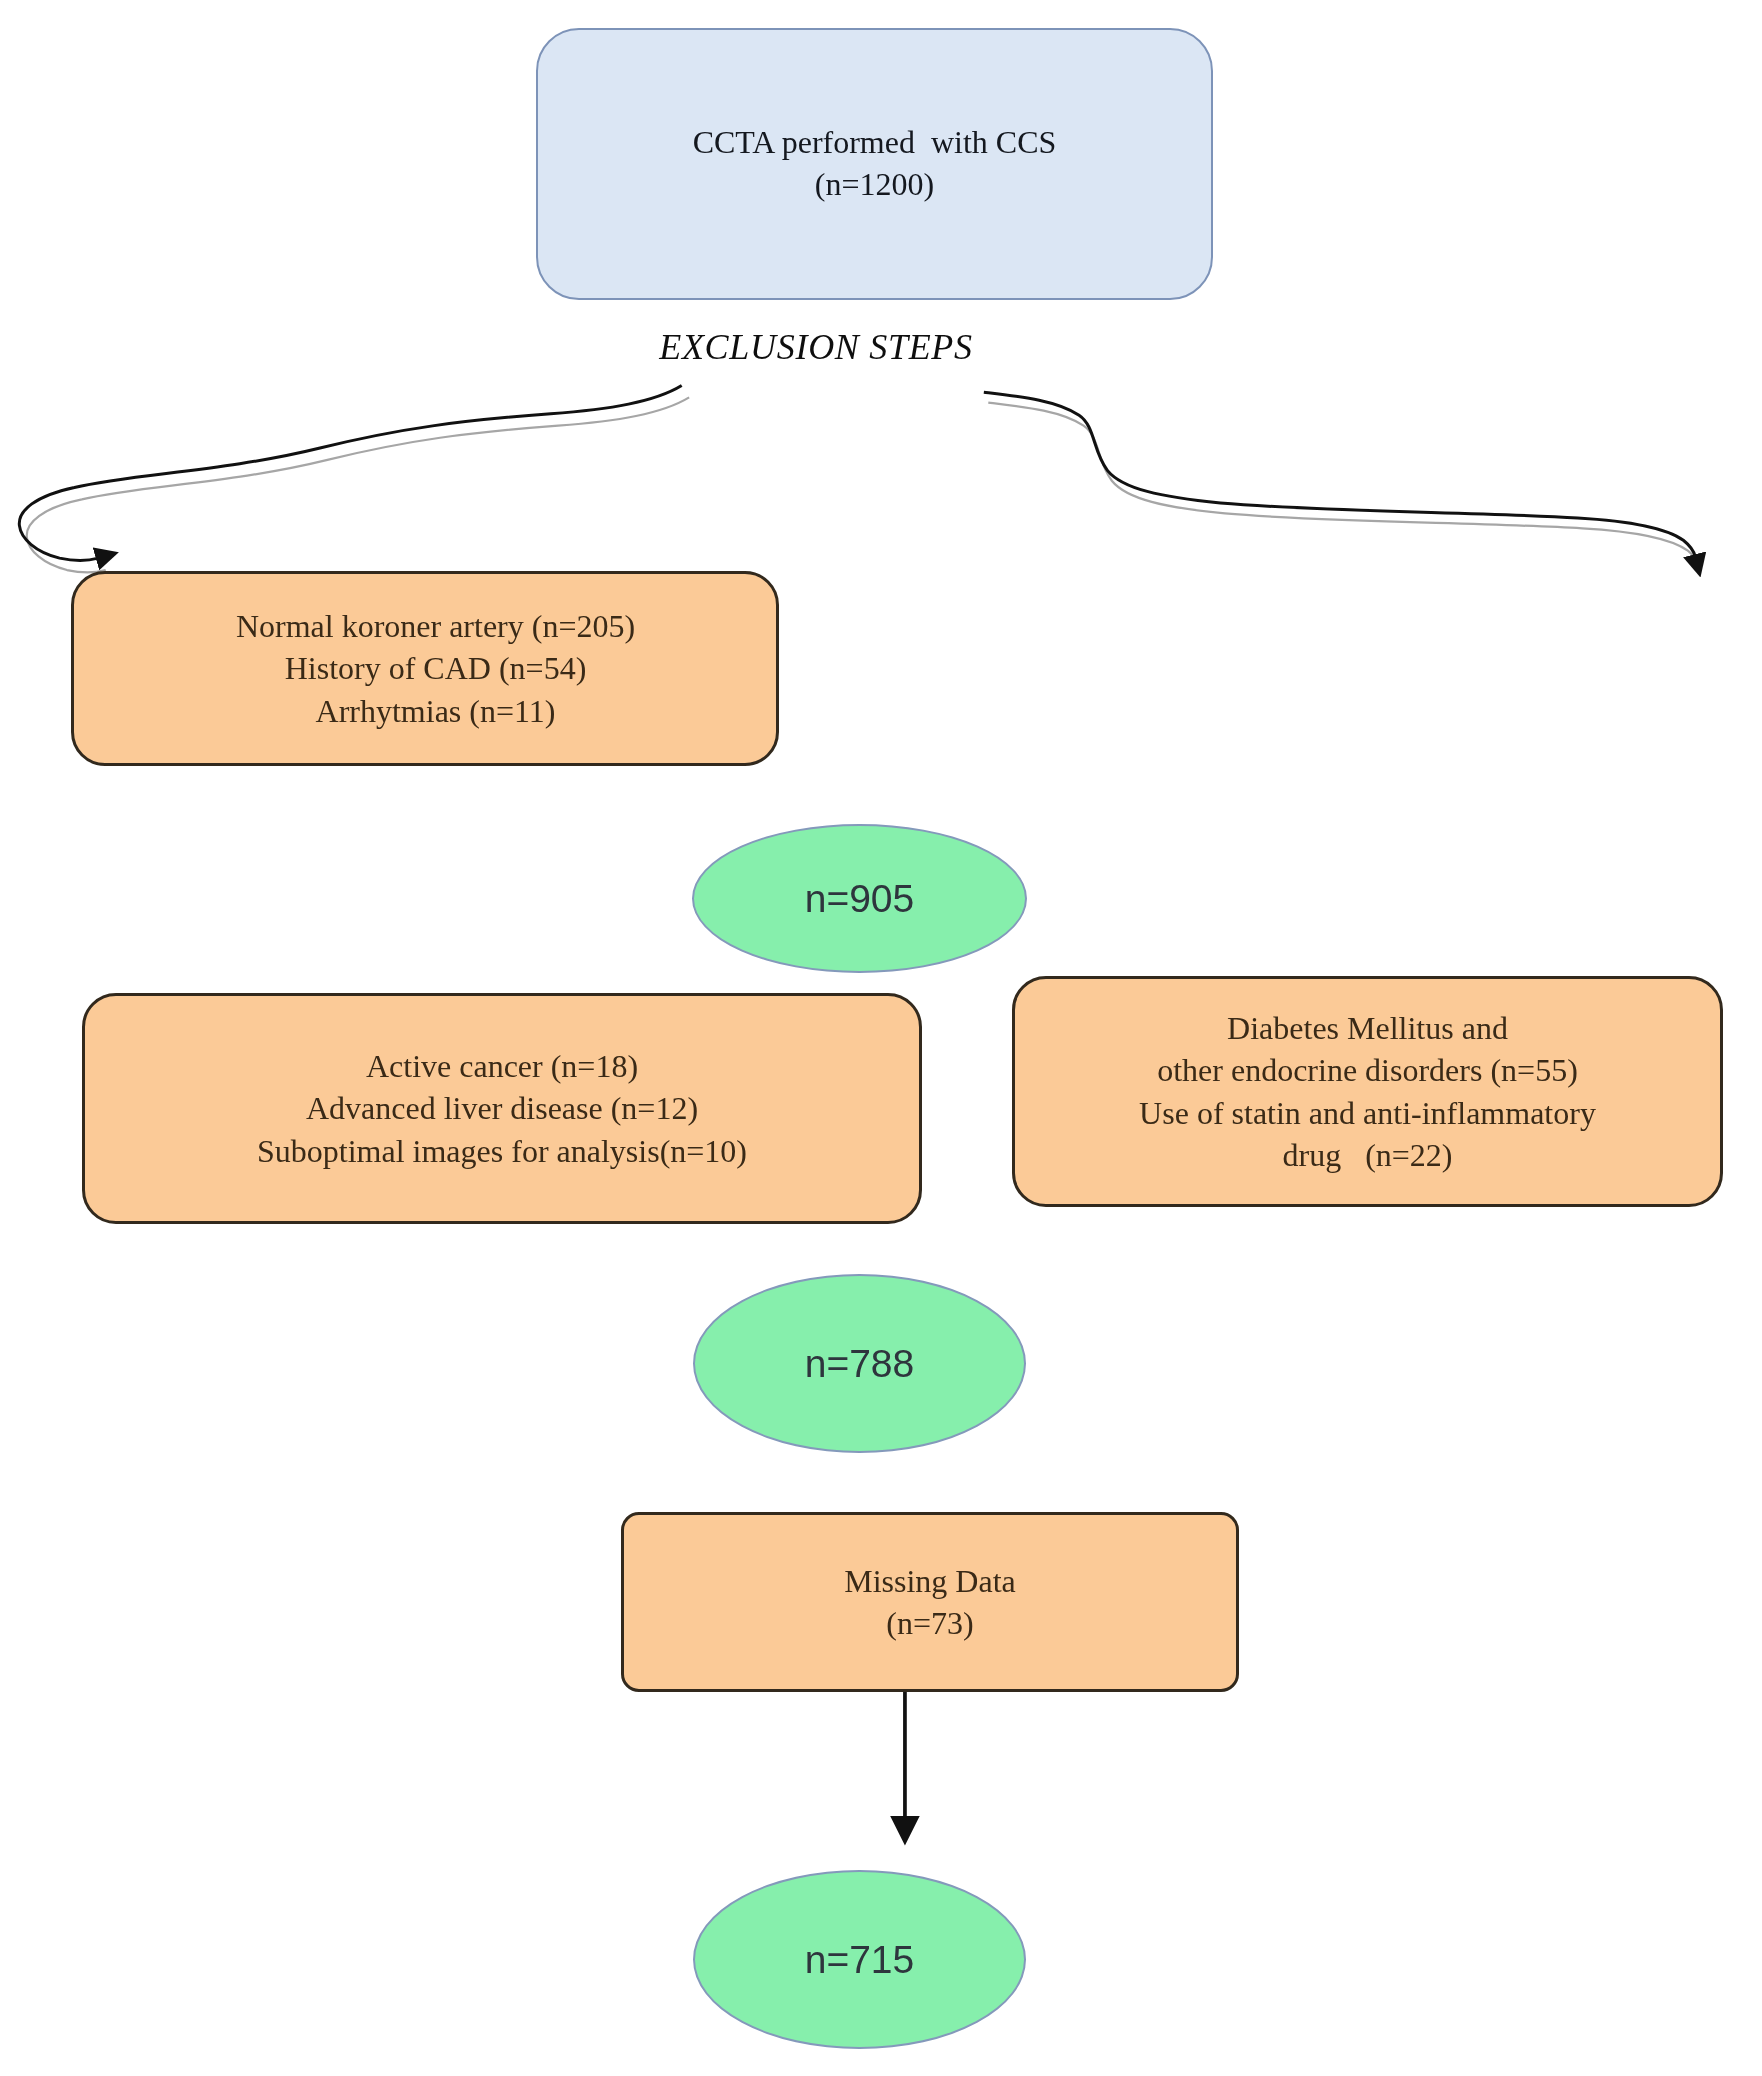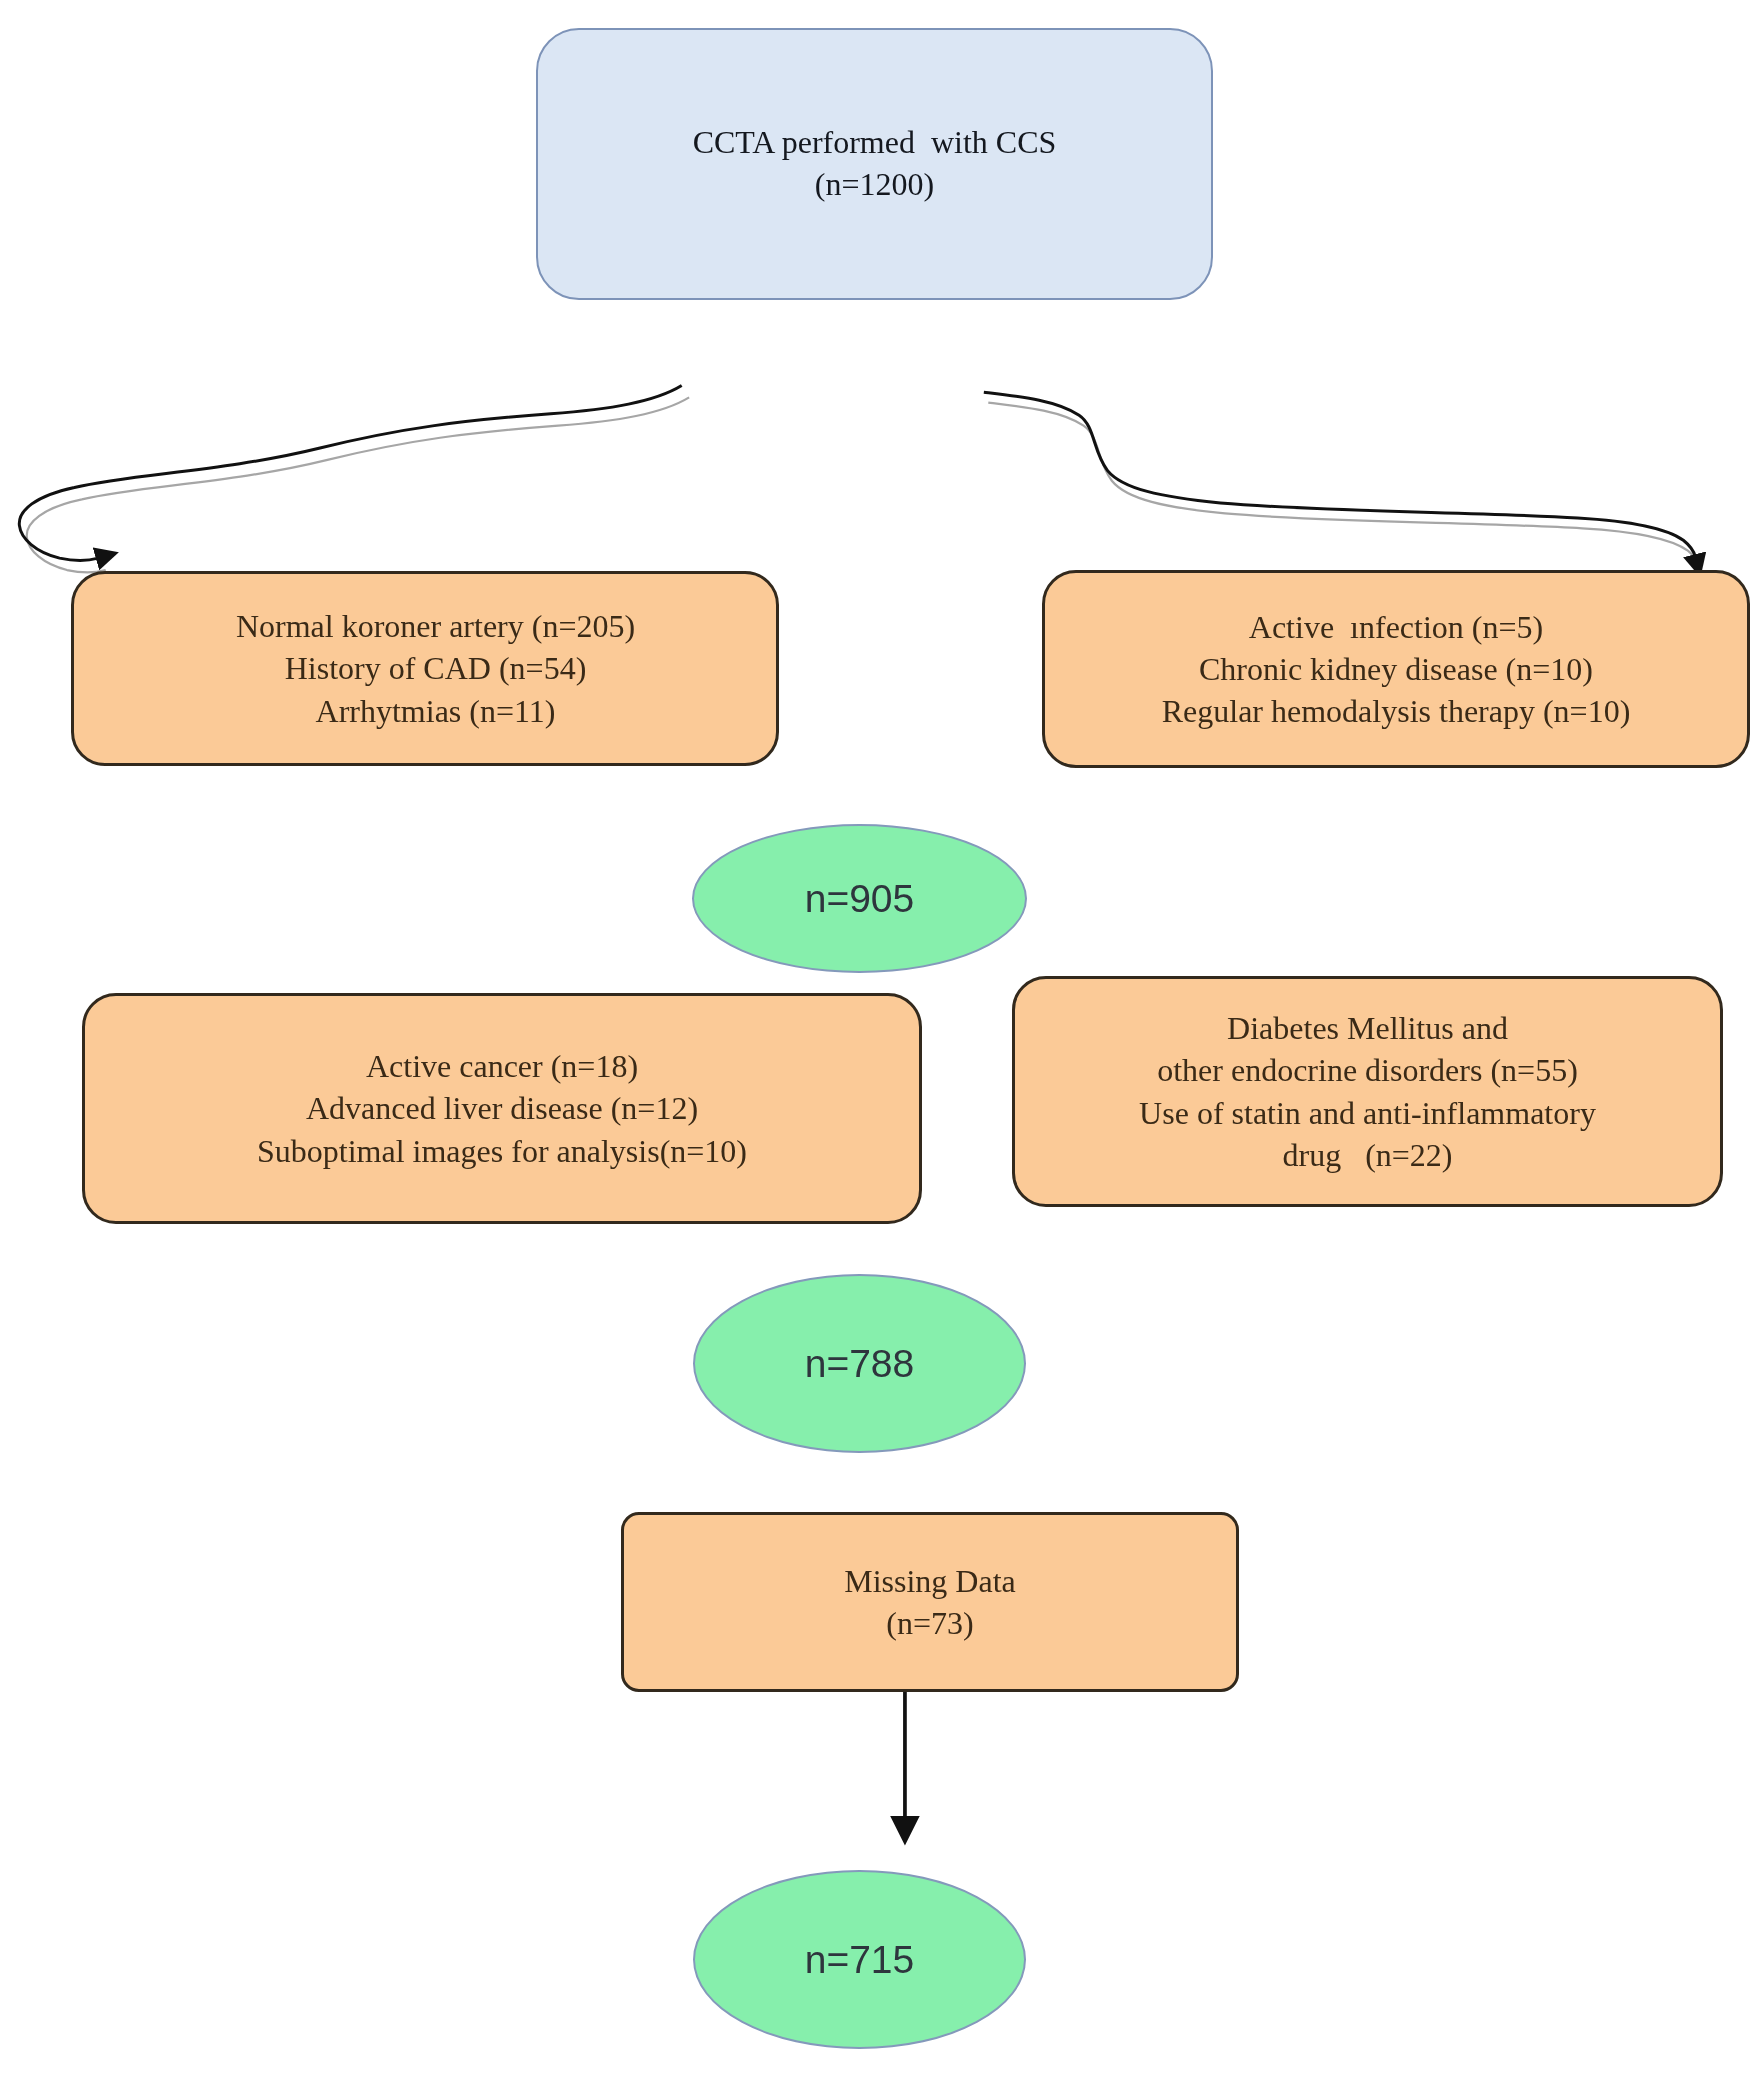--- a/index.html
+++ b/index.html
@@ -91,32 +91,28 @@
     <path d="M 1216 1420 L 1216 1580" fill="none" stroke="#111111" stroke-width="5" marker-end="url(#ah)"></path>
 
     <path d="M 1216 2234 L 1216 2444" fill="none" stroke="#111111" stroke-width="5" marker-end="url(#ah)"></path>
   </svg>
 
   <div class="box blue-box" style="left:536px; top:27.5px; width:677px; height:272px;">
     <div class="line">CCTA performed  with CCS</div>
     <div class="line">(n=1200)</div>
   </div>
 
+  <div class="exclusion-label">EXCLUSION STEPS</div>
 
   <div class="box orange-box" style="left:71px; top:571px; width:708px; height:195px;padding-left:21px;">
     <div class="line">Normal koroner artery (n=205)</div>
     <div class="line">History of CAD (n=54)</div>
     <div class="line">Arrhytmias (n=11)</div>
   </div>
 
-  <div class="box orange-box" style="left:1042px; top:570px; width:708px; height:198px;">
-    <div class="line">Active  ınfection (n=5)</div>
-    <div class="line">Chronic kidney disease (n=10)</div>
-    <div class="line">Regular hemodalysis therapy (n=10)</div>
-  </div>
 
   <div class="ellipse" style="left:692px; top:824px; width:335px; height:149px;">
     <span class="line">n=905</span>
   </div>
 
   <div class="box orange-box" style="left:82px; top:993px; width:840px; height:231px;">
     <div class="line">Active cancer (n=18)</div>
     <div class="line">Advanced liver disease (n=12)</div>
     <div class="line">Suboptimal images for analysis(n=10)</div>
   </div>

